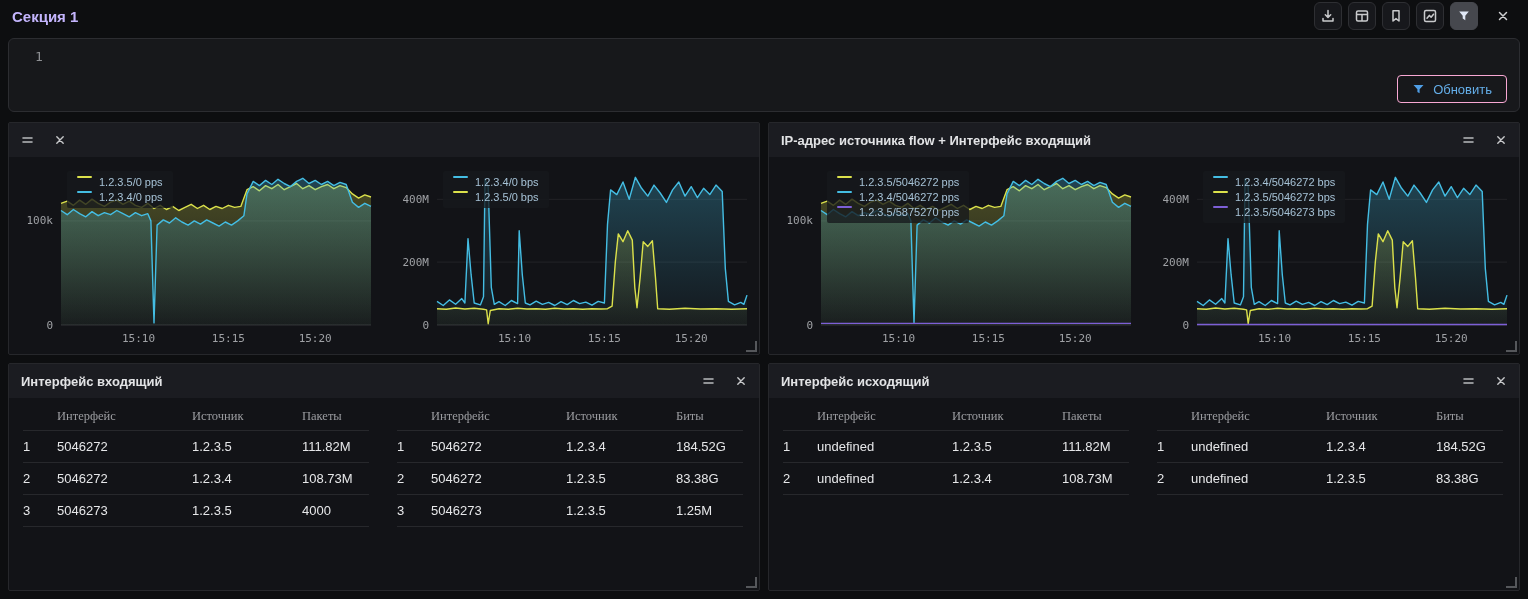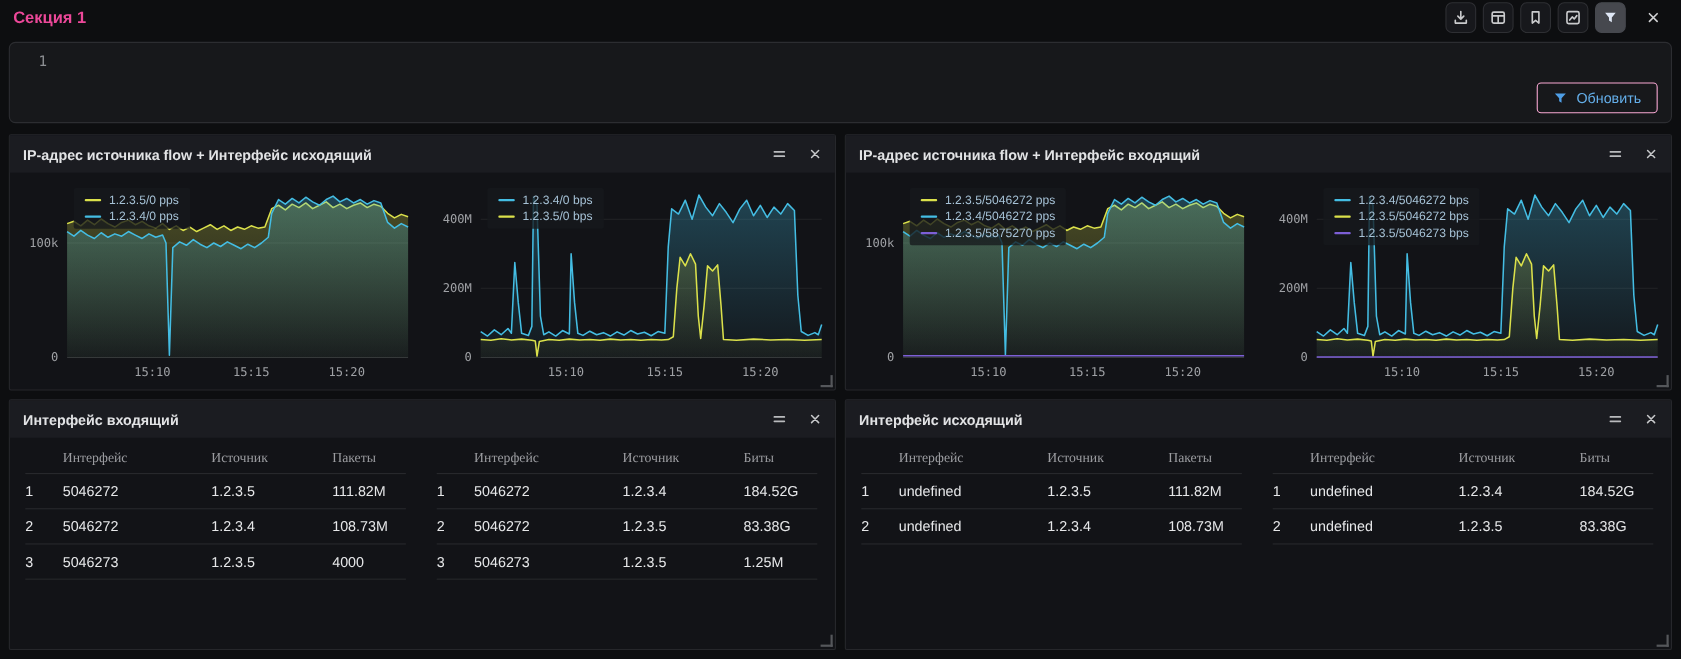--- a/index.html
+++ b/index.html
@@ -1,21 +1,21 @@
 <!DOCTYPE html>
 <html><head>
 <meta charset="utf-8">
 <style>
   html,body{margin:0;padding:0;background:#0d0e10;}
   .app{position:relative;width:1528px;height:599px;background:#0d0e10;overflow:hidden;
        font-family:"Liberation Sans",sans-serif;color:#d8d9db;}
   
   .titlebar{position:absolute;top:0;left:0;right:0;height:32px;display:flex;
             align-items:center;justify-content:space-between;padding:0 12px;box-sizing:border-box;}
-  .sec-title{font-size:15px;font-weight:bold;color:#ec4899;text-align:right;}
+  .sec-title{font-size:15px;font-weight:bold;color:#c4b5fd;text-align:right;}
   .toolbar{display:flex;align-items:center;gap:6px;}
   .tbtn{width:28px;height:28px;background:#17181c;border:1px solid #2e2f33;border-radius:6px;
         display:flex;align-items:center;justify-content:center;cursor:pointer;padding:0;}
   .tbtn.active{background:#46484e;border-color:#46484e;}
   .xbtn{width:26px;height:26px;background:transparent;border:none;display:flex;align-items:center;
         justify-content:center;cursor:pointer;margin-left:6px;padding:0;}
   
   .editor{position:absolute;left:8px;right:8px;top:38px;height:74px;background:#17181b;
           border:1px solid #2c2d31;border-radius:6px;box-sizing:border-box;}
   .linenum{position:absolute;left:26px;top:10px;font-family:"DejaVu Sans Mono",monospace;
@@ -30,21 +30,21 @@
   .phead{height:34px;display:flex;align-items:center;justify-content:space-between;
          padding:0 12px;background:#1b1c21;}
   .ptitle{font-size:13px;font-weight:bold;color:#e2e3e5;white-space:nowrap;}
   .picons{display:flex;align-items:center;gap:20px;}
   .pico{display:flex;align-items:center;cursor:pointer;}
   .pbody{position:absolute;top:34px;left:0;right:0;bottom:0;box-sizing:border-box;}
   .pbody.charts{display:flex;gap:14px;padding:6px 6px 0 6px;}
   .chart{position:relative;flex:1 1 0;height:186px;}
   .legend{position:absolute;left:52px;top:8px;background:rgba(22,24,28,.78);padding:5px 10px;
           border-radius:2px;display:flex;flex-direction:column;gap:3px;z-index:2;}
-  .litem{display:flex;align-items:center;gap:7px;font-size:11px;color:#a6c2d6;white-space:nowrap;cursor:pointer;}
+  .litem{display:flex;gap:7px;font-size:11px;color:#a6c2d6;white-space:nowrap;cursor:pointer;}
   .litem i{display:inline-block;width:15px;height:2px;border-radius:1px;}
   
   .pbody.tables{display:flex;gap:28px;padding:4px 16px 0 14px;}
   .table{flex:1 1 0;}
   .trow{display:flex;align-items:center;height:31px;border-bottom:1px solid #27282c;
         font-size:13px;color:#e6e7e9;}
   .trow.thead{height:28px;color:#9b9ca0;font-size:12.5px;font-family:Liberation Serif, serif;}
   .tcell{overflow:hidden;white-space:nowrap;}
   .tcell.c0{width:34px;}
   .tcell.c1{width:135px;}
@@ -106,21 +106,20 @@
           <path d="M1.5 2h10L7.6 6.3v4L5.4 9V6.3L1.5 2z" fill="#4f9ee6"></path>
         </svg>
       <span>Обновить</span>
     </button>
   </div>
 
   <div class="grid">
 
     <section class="panel">
       <div class="phead">
-        <div class="ptitle">IP-адрес источника flow + Интерфейс исходящий</div>
         <div class="picons">
           <span class="pico">
               <svg class="icon" width="13" height="12" viewBox="0 0 13 12" stroke="#b9babd" stroke-width="1.6" stroke-linecap="round">
                 <path d="M2 4h9M2 8h9"></path>
               </svg>
             </span>
           <span class="pico">
               <svg class="icon" width="12" height="12" viewBox="0 0 12 12" stroke="#c7c8ca" stroke-width="1.4" stroke-linecap="round">
                 <path d="M2.8 2.8l6.4 6.4M9.2 2.8l-6.4 6.4"></path>
               </svg>

